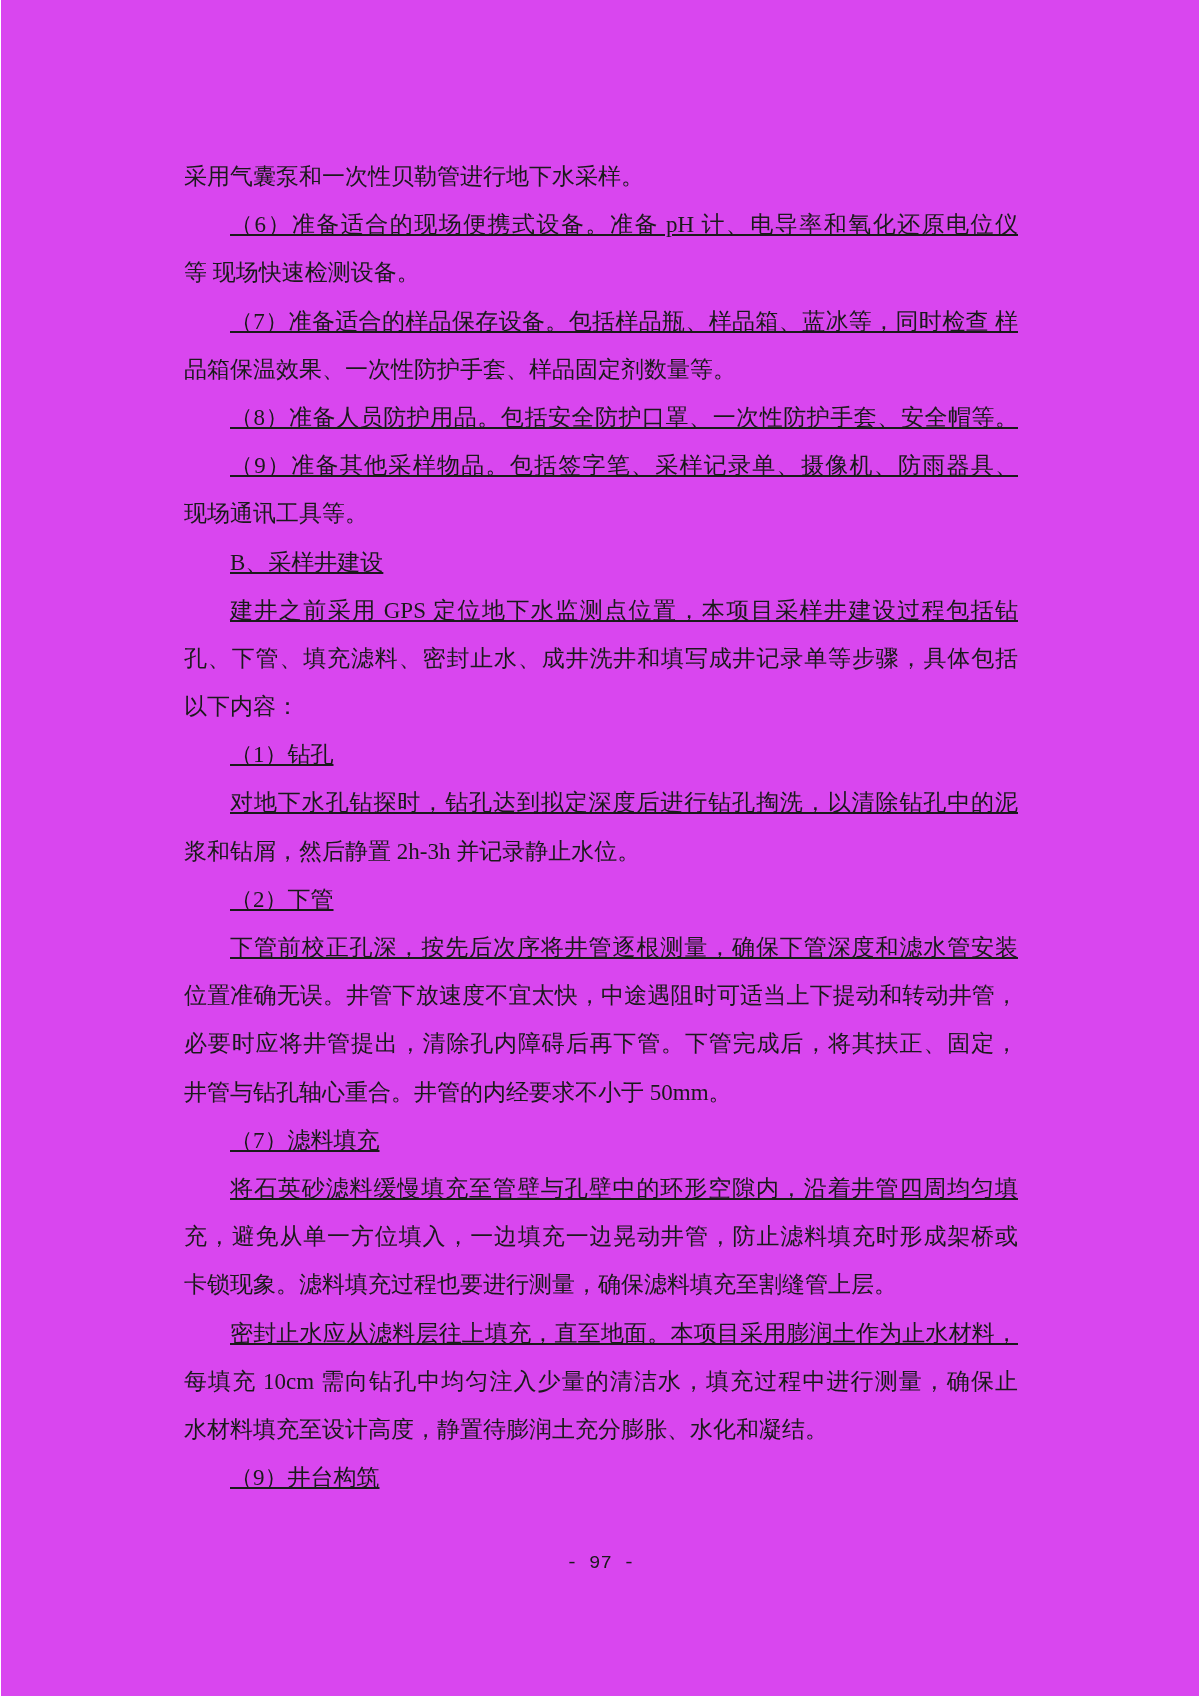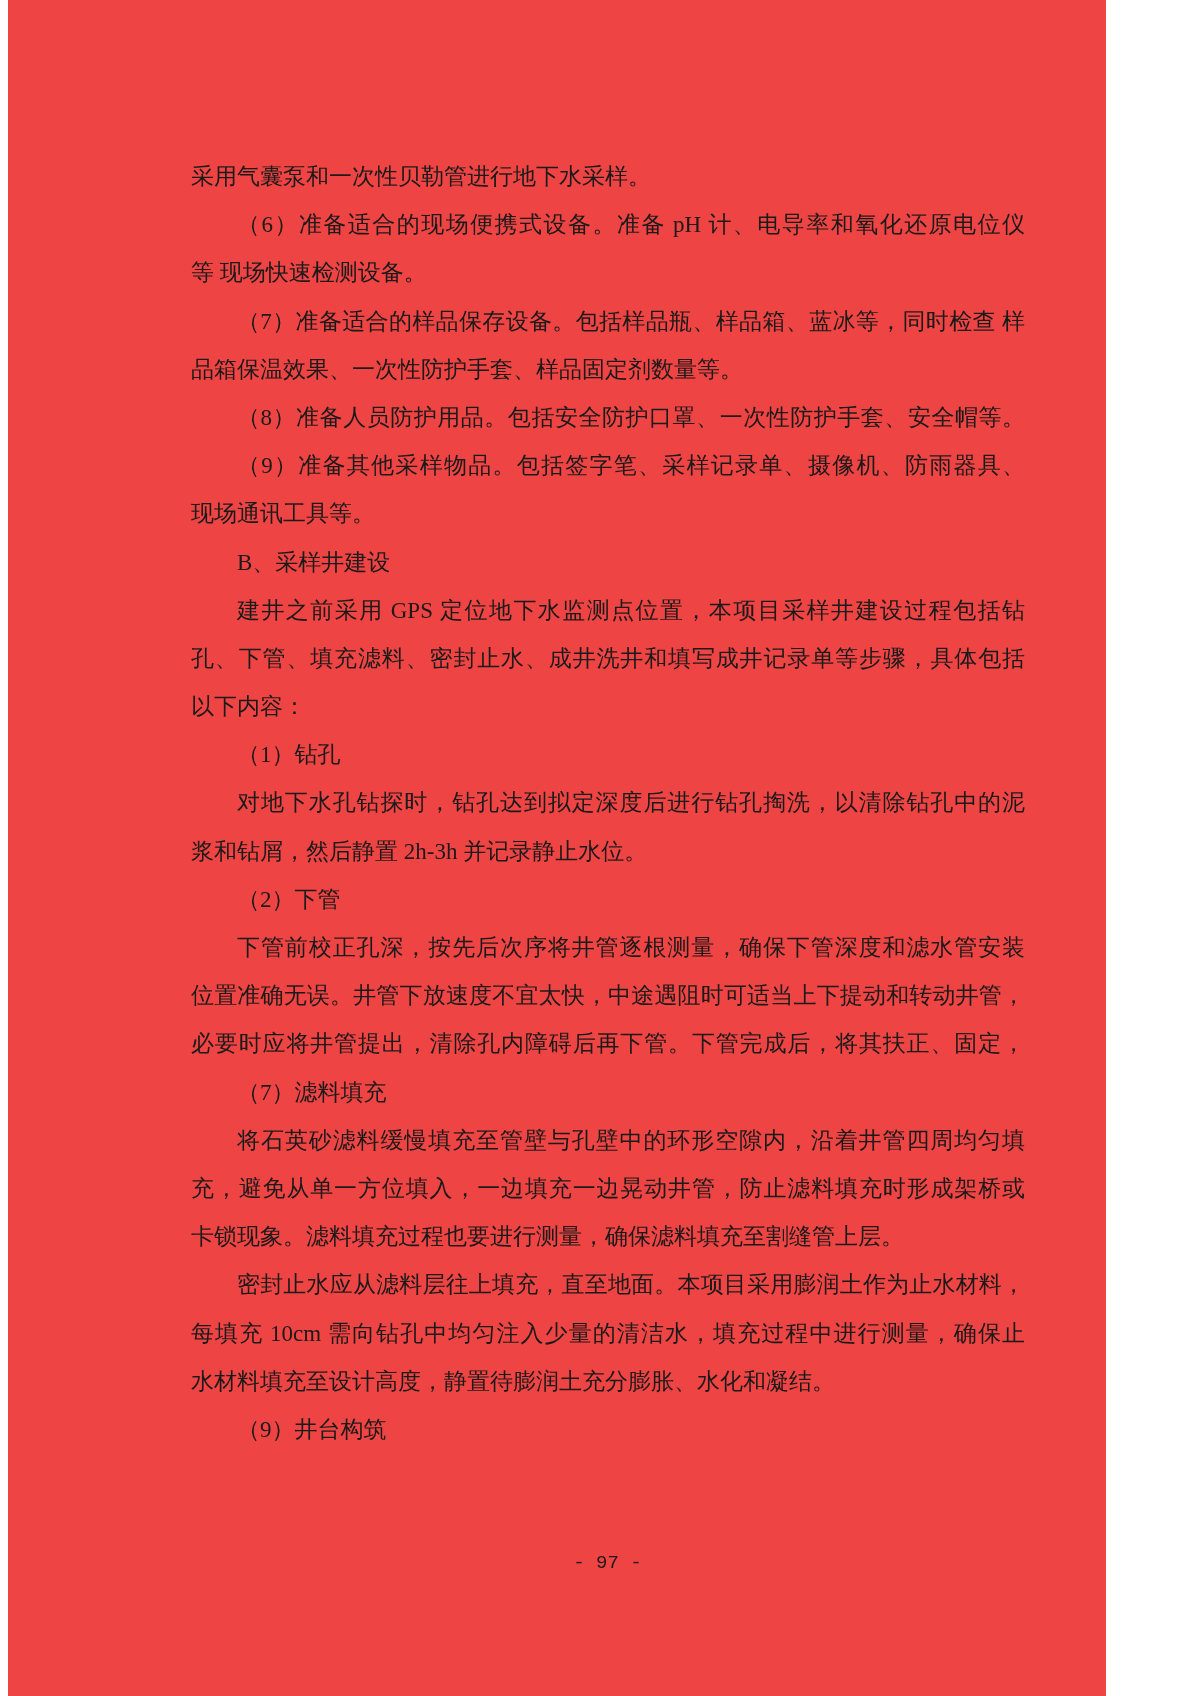--- a/index.html
+++ b/index.html
@@ -7,43 +7,44 @@
     width: 1199px;
     height: 1696px;
     position: relative;
     background: #ffffff;
     font-family: "Liberation Serif", "DejaVu Serif", serif;
     color: #1a1a1a;
     overflow: hidden;
   }
   .sheet {
     position: absolute;
-    left: 8px; top: 0;
-    width: 1098px;
+    left: 1px; top: 0;
+    width: 1199px;
     height: 1696px;
-    background: #ef4444;
+    background: #d946ef;
   }
   .content {
     position: absolute;
     left: 183px;
     top: 153px;
     width: 834px;
     font-size: 23px;
     line-height: 48.2px;
   }
   .line {
     height: 48.2px;
     text-align: left;
   }
   .line.just {
     text-align: justify;
     text-align-last: justify;
   }
   .line.ind {
     text-indent: 46px;
+    text-decoration: underline;
   }
   .footer {
     position: absolute;
     left: 0;
     top: 1548px;
     width: 1199px;
     text-align: center;
     font-family: Liberation Mono, monospace;
     font-size: 19px;
     line-height: 30px;
@@ -67,20 +68,21 @@
       <div class="line just ind">建井之前采用 GPS 定位地下水监测点位置，本项目采样井建设过程包括钻</div>
       <div class="line just">孔、下管、填充滤料、密封止水、成井洗井和填写成井记录单等步骤，具体包括</div>
       <div class="line">以下内容：</div>
       <div class="line ind">（1）钻孔</div>
       <div class="line just ind">对地下水孔钻探时，钻孔达到拟定深度后进行钻孔掏洗，以清除钻孔中的泥</div>
       <div class="line">浆和钻屑，然后静置 2h-3h 并记录静止水位。</div>
       <div class="line ind">（2）下管</div>
       <div class="line just ind">下管前校正孔深，按先后次序将井管逐根测量，确保下管深度和滤水管安装</div>
       <div class="line just">位置准确无误。井管下放速度不宜太快，中途遇阻时可适当上下提动和转动井管，</div>
       <div class="line just">必要时应将井管提出，清除孔内障碍后再下管。下管完成后，将其扶正、固定，</div>
+      <div class="line">井管与钻孔轴心重合。井管的内经要求不小于 50mm。</div>
       <div class="line ind">（7）滤料填充</div>
       <div class="line just ind">将石英砂滤料缓慢填充至管壁与孔壁中的环形空隙内，沿着井管四周均匀填</div>
       <div class="line just">充，避免从单一方位填入，一边填充一边晃动井管，防止滤料填充时形成架桥或</div>
       <div class="line">卡锁现象。滤料填充过程也要进行测量，确保滤料填充至割缝管上层。</div>
       <div class="line just ind">密封止水应从滤料层往上填充，直至地面。本项目采用膨润土作为止水材料，</div>
       <div class="line just">每填充 10cm 需向钻孔中均匀注入少量的清洁水，填充过程中进行测量，确保止</div>
       <div class="line">水材料填充至设计高度，静置待膨润土充分膨胀、水化和凝结。</div>
       <div class="line ind">（9）井台构筑</div>
     </div>
   <div class="footer">- 97 -</div>

